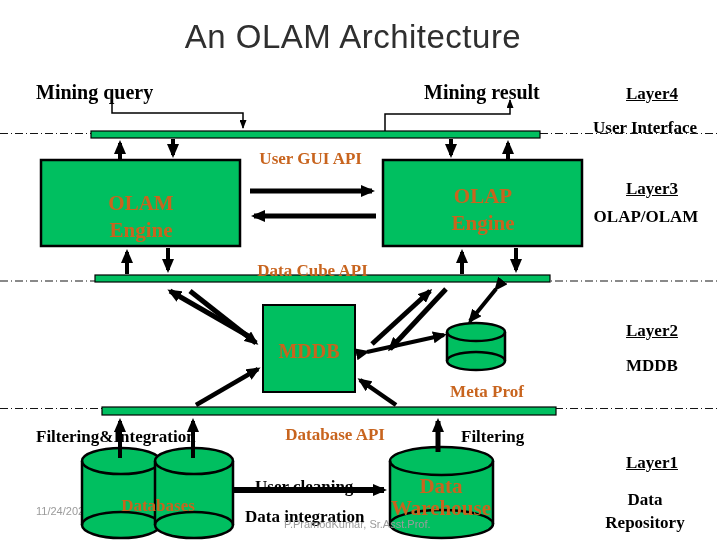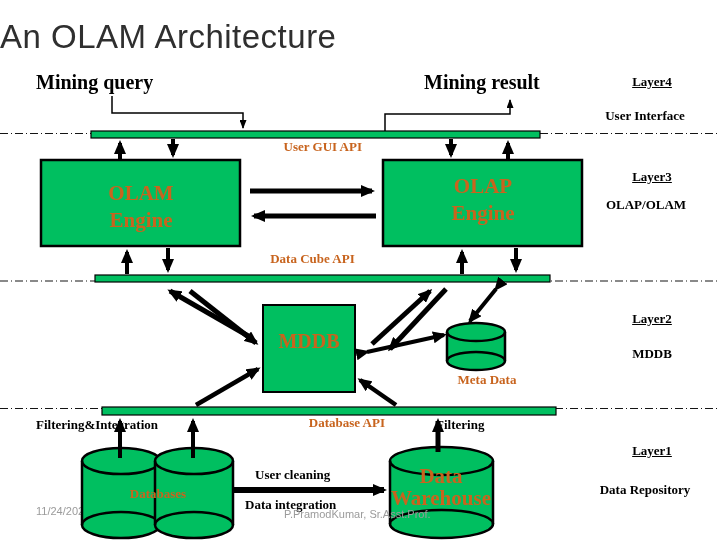--- a/index.html
+++ b/index.html
@@ -1,30 +1,30 @@
 <!DOCTYPE html>
 <html style="--green: #00BF60; --orange: #C8641E; --text: #000000; --title: #2F2F2F; --footer_gray: #9B9B9B;"><head>
 <meta charset="utf-8">
 <style>
   html,body{margin:0;padding:0;}
   body{
     width:720px;height:540px;position:relative;background:#fff;overflow:hidden;
     font-family:"Liberation Serif", serif;
   }
   .abs{position:absolute;}
-  .z0{z-index:0;} .z2{z-index:2;}
+  .z0{z-index:0;} .z2{z-index:2;margin-top:10px;}
   #diagram{position:absolute;left:0;top:0;z-index:1;}
   .slide-title{
-    left:0;top:18px;width:706px;
+    left:0;top:18px;width:706px;text-align:center;
     font-family:"Liberation Sans", sans-serif;font-size:33px;font-weight:400;
     color:var(--title,#2f2f2f);letter-spacing:0.5px;z-index:2;
   }
   .t{font-weight:700;color:var(--text,#000);z-index:2;}
   .t20{font-size:20px;}
-  .t17{font-size:13px;}
+  .t17{font-size:17px;}
   .orange{color:var(--orange,#C8641E);}
   .underline{text-decoration:underline;}
   .ctr{text-align:center;}
   .boxlabel{font-size:21px;line-height:27px;}
   .footer{
     font-family:"Liberation Sans", sans-serif;font-size:11px;
     color:var(--footer_gray,#9b9b9b);font-weight:400;
   }
 </style>
 </head>
@@ -137,25 +137,25 @@
 <div class="abs t t17 underline ctr z2" style="left:610px;top:169px;width:84px;">Layer3</div>
 <div class="abs t t17 ctr z2" style="left:578px;top:197px;width:136px;">OLAP/OLAM</div>
 
 <div class="abs t t17 orange ctr z2" style="left:235px;top:251px;width:155px;">Data Cube API</div>
 
 <div class="abs t orange ctr z2" style="left:263px;top:330px;width:92px;font-size:20px;">MDDB</div>
 
 <div class="abs t t17 underline ctr z2" style="left:610px;top:311px;width:84px;">Layer2</div>
 <div class="abs t t17 ctr z2" style="left:610px;top:346px;width:84px;">MDDB</div>
 
-<div class="abs t t17 orange ctr z2" style="left:432px;top:372px;width:110px;">Meta Data</div>
+<div class="abs t t17 orange ctr z2" style="left:432px;top:372px;width:110px;">Meta Prof</div>
 
 <div class="abs t t17 z2" style="left:36px;top:417px;">Filtering&amp;Integration</div>
 <div class="abs t t17 orange ctr z2" style="left:240px;top:415px;width:145px;text-align:right;">Database API</div>
-<div class="abs t t17 z2" style="left:436px;top:417px;">Filtering</div>
+<div class="abs t t17 z2" style="left:461px;top:417px;">Filtering</div>
 
 <div class="abs t t17 underline ctr z2" style="left:610px;top:443px;width:84px;">Layer1</div>
 <div class="abs t t17 ctr z2" style="left:595px;top:478px;width:100px;line-height:23px;">Data Repository</div>
 
 <div class="abs t t17 z2" style="left:255px;top:467px;">User cleaning</div>
 <div class="abs t t17 z2" style="left:245px;top:497px;">Data integration</div>
 
 <div class="abs t t17 orange ctr z2" style="left:106px;top:486px;width:104px;">Databases</div>
 <div class="abs t orange ctr z2" style="left:391px;top:465px;width:100px;font-size:21px;line-height:22px;">Data Warehouse</div>
 

